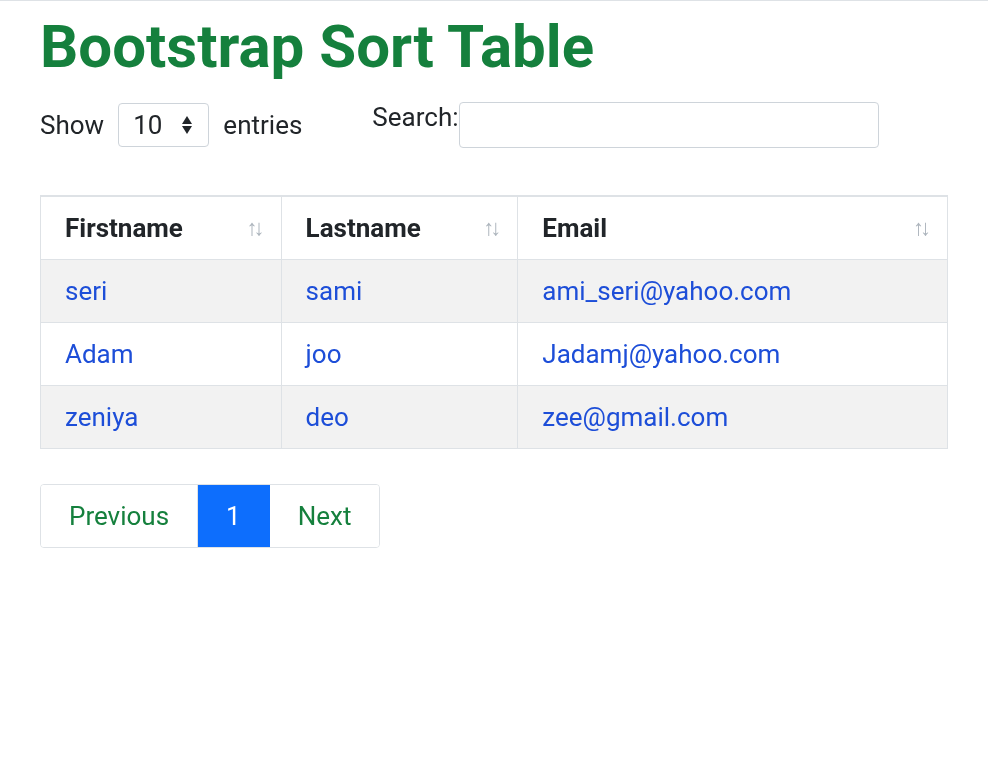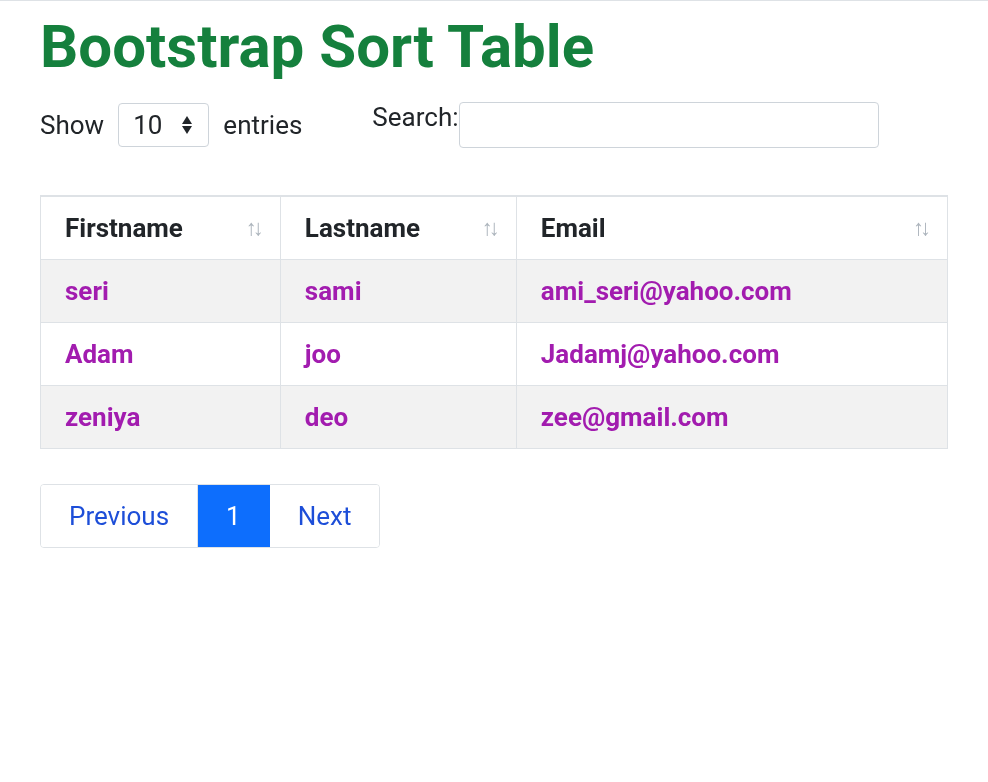--- a/index.html
+++ b/index.html
@@ -89,21 +89,21 @@
     right: 20px;
     top: 50%;
     transform: translateY(-50%);
     color: #adb5bd;
     font-size: 22px;
     letter-spacing: -4px;
     font-weight: 400;
   }
   tbody tr:nth-child(odd) { background: #f2f2f2; }
   tbody tr:nth-child(even) { background: #fff; }
-  tbody td { color: #a21caf; font-weight: 700; }
+  tbody td { color: #1d4ed8; font-weight: 400; }
   .footer-row {
     display: flex;
     align-items: flex-start;
     justify-content: space-between;
     margin-top: 35px;
   }
   .info-text {
     font-size: 26px;
     color: #212529;
     max-width: 260px;
@@ -112,21 +112,21 @@
   .pagination {
     display: flex;
     border: 1px solid #dee2e6;
     border-radius: 4px;
     overflow: hidden;
     font-size: 26px;
   }
   .page-btn {
     padding: 16px 28px;
     border-right: 1px solid #dee2e6;
-    color: #1d4ed8;
+    color: #15803d;
     background: #fff;
     cursor: pointer;
     user-select: none;
   }
   .page-btn:last-child { border-right: none; }
   .page-btn.active {
     background: #0d6efd;
     color: #fff;
     border-color: #0d6efd;
   }

